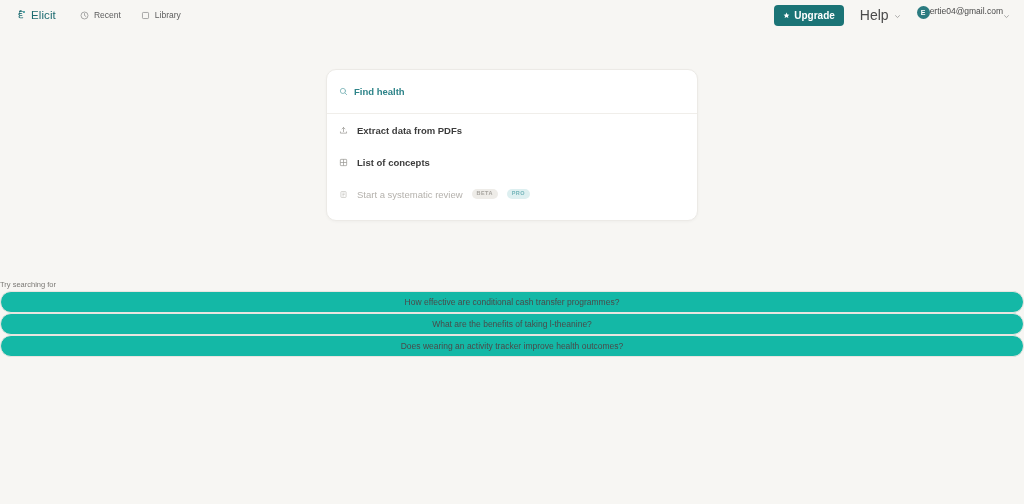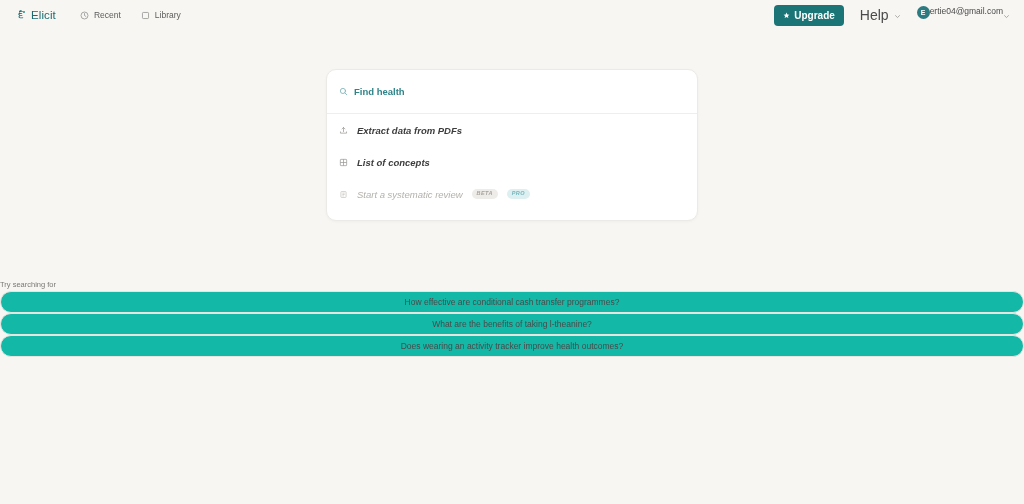--- a/index.html
+++ b/index.html
@@ -197,21 +197,20 @@
     background: #f0eeea;
     margin: 8px 0 0 0;
   }
 
   .option-row {
     display: flex;
     align-items: center;
     gap: 9px;
     padding: 7px 12px;
     cursor: pointer;
-    font-style: italic;
   }
   .option-label {
     font-size: 9.5px;
     font-weight: bold;
     color: #3c3c3c;
   }
   .option-row.disabled { cursor: default; }
   .option-row.disabled .option-label {
     color: #b4b1ac;
     font-weight: normal;

